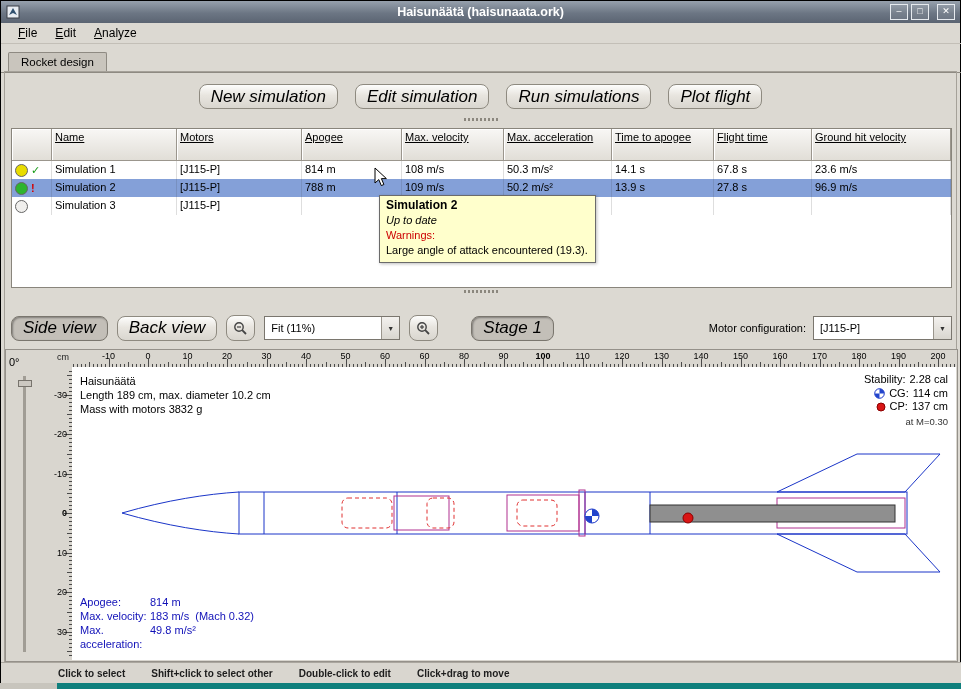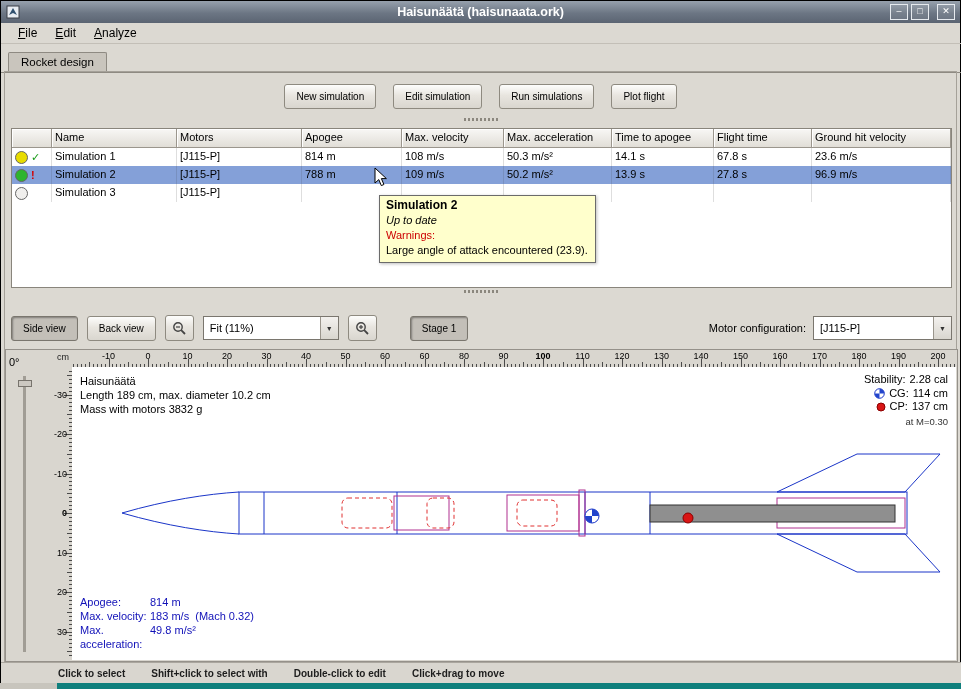--- a/index.html
+++ b/index.html
@@ -32,32 +32,32 @@
   .tabbar{position:absolute;left:0;top:42px;width:100%;height:29px;display:flex;align-items:flex-end;
     padding-left:7px;border-bottom:1px solid #8e8a82;}
   .tab{font-size:11.5px;padding:3px 12px 4px;border:1px solid #8e8a82;border-bottom:none;
     background:#c9c5bd;margin-right:2px;border-radius:2px 2px 0 0;}
   .tab.selected{background:#dcd9d2;padding:6px 13px 5px;margin-bottom:-1px;border-bottom:1px solid #dcd9d2;z-index:2;}
 
   .panel-outline{position:absolute;left:3px;top:70px;width:951px;height:610px;border:1px solid #a5a199;pointer-events:none;}
 
   
   .sim-toolbar{position:absolute;left:0;top:83px;width:100%;display:flex;justify-content:center;gap:17px;}
-  .btn{height:23px;padding:0 11px;font-family:inherit;font-size:10px;color:#000;
-    background:linear-gradient(#fdfdfc,#e8e5df 45%,#d9d6cf);border:1px solid #8e8a80;border-radius:3px;}
+  .btn{height:23px;padding:0 11px;font-family:inherit;font-size:17px;color:#000;
+    background:linear-gradient(#fdfdfc,#e8e5df 45%,#d9d6cf);border:1px solid #8e8a80;border-radius:8px;font-style:italic;}
   .btn.toggled{background:#c3bfb8;box-shadow:inset 1px 1px 2px rgba(0,0,0,.35);border-color:#7a766e;}
   .icon-btn{width:27px;padding:0;height:24px;display:inline-flex;align-items:center;justify-content:center;}
 
   .grip{position:absolute;left:50%;transform:translateX(-50%);width:34px;height:3px;
     background:repeating-linear-gradient(90deg,#8b877e 0 2px,transparent 2px 4px);}
   .grip.top{top:117px;} .grip.bottom{top:289px;}
 
   
   .simtable{position:absolute;left:10px;top:127px;width:939px;height:158px;background:#fff;border:1px solid #89857c;overflow:hidden;}
-  .thead{display:grid;height:19px;}
+  .thead{display:grid;height:32px;text-decoration:underline;}
   .th{font-size:11px;padding:2px 3px;white-space:nowrap;overflow:hidden;color:#000;
     background:linear-gradient(#f8f7f5,#e1ded7);border-right:1px solid #9b968d;border-bottom:1px solid #9b968d;
     box-shadow:inset 1px 1px 0 #fff;}
   .tr{display:grid;height:18px;background:#fff;}
   .tr.selected{background:var(--selection);}
   .td{font-size:11px;padding:2px 3px;white-space:nowrap;overflow:hidden;border-right:1px solid #dedede;color:#000;}
   .tr.selected .td{border-right-color:#7890c0;}
   .status-cell{display:flex;align-items:center;gap:3px;padding:1px 3px;}
   .ball{width:11px;height:11px;border-radius:50%;border:1px solid #666;display:inline-block;flex:none;}
   .mark{font-size:11px;font-weight:bold;line-height:11px;}
@@ -216,21 +216,21 @@
           <div class="td"></div>
           <div class="td"></div>
         </div>
       </div>
   </div>
 
   <div class="tooltip">
     <div class="tt-title">Simulation 2</div>
     <div class="tt-status">Up to date</div>
     <div class="tt-warnlabel">Warnings:</div>
-    <div class="tt-warning">Large angle of attack encountered (23.9).</div>
+    <div class="tt-warning">Large angle of attack encountered (19.3).</div>
   </div>
 
   <svg class="cursor" width="16" height="22" viewBox="0 0 16 22">
     <path d="M1,1 L1,16 L4.8,12.6 L7.3,18.6 L9.9,17.5 L7.4,11.6 L12.4,11.6 Z" fill="#fff" stroke="#000"></path>
   </svg>
 
   <div class="grip bottom"></div>
 
   <div class="view-toolbar">
     <button class="btn toggled">Side view</button>
@@ -671,20 +671,20 @@
           <div class="frow">
             <div class="flabel">Max. acceleration:</div>
             <div class="fval">49.8 m/s²</div>
           </div>
         </div>
     </div>
   </div>
 
   <div class="statusbar">
       <div class="hint">Click to select</div>
-      <div class="hint">Shift+click to select with</div>
+      <div class="hint">Shift+click to select other</div>
       <div class="hint">Double-click to edit</div>
       <div class="hint">Click+drag to move</div>
     </div>
 </div>
 
 <div class="desktop-strip"></div>
 <div class="desktop-corner"></div>
 
 </body></html>

